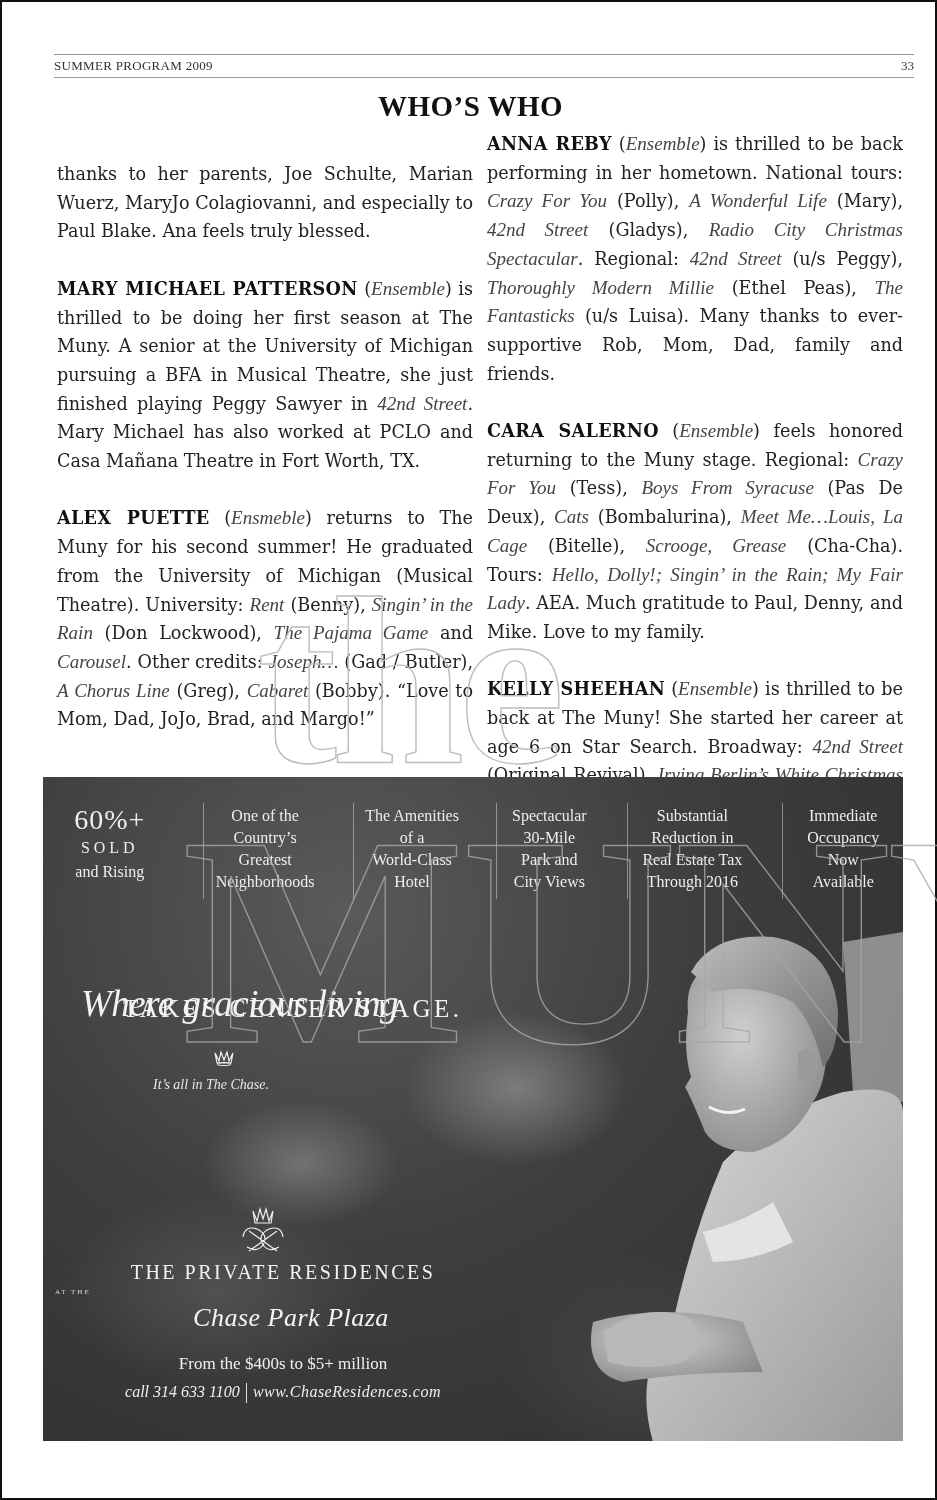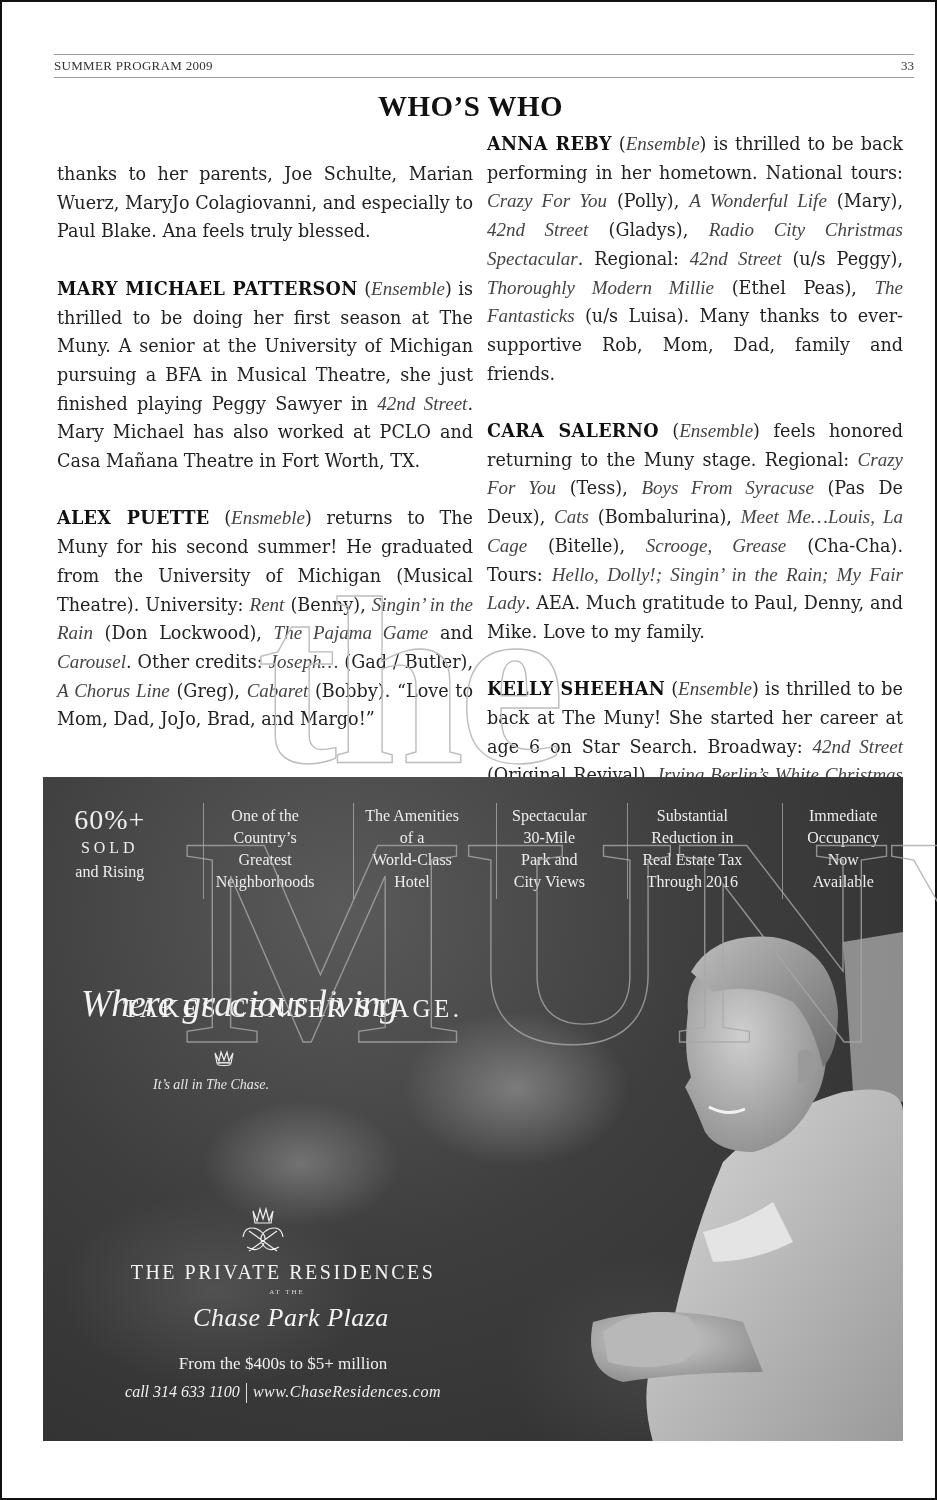--- a/index.html
+++ b/index.html
@@ -42,21 +42,21 @@
   .tagline-script { position: absolute; left: 38px; top: 160px; font-family: "Liberation Serif", serif; font-style: italic;
     font-size: 37px; color: #f2f2f2; letter-spacing: -0.5px; margin-top: 45px; }
   .tagline-caps { position: absolute; left: 80px; top: 218px; font-family: "Liberation Serif", serif; font-size: 25px;
     color: #f4f4f4; letter-spacing: 3.5px; }
   .crown-small { position: absolute; left: 170px; top: 272px; width: 22px; height: 18px; }
   .tag-small { position: absolute; left: 110px; top: 300px; font-family: "Liberation Serif", serif; font-style: italic; font-size: 14px; color: #e8e8e8; }
   .person { position: absolute; left: 470px; top: 125px; width: 390px; height: 540px; }
   .logo-emblem { position: absolute; left: 190px; top: 430px; width: 60px; height: 50px; }
   .brand-main { position: absolute; left: 0; width: 480px; top: 484px; text-align: center; font-family: "Liberation Serif", serif;
     font-size: 20px; letter-spacing: 2.5px; color: #f2f2f2; }
-  .brand-sub { position: absolute; left: 4px; width: 480px; top: 511px; text-align: center; font-family: "Liberation Serif", serif;
+  .brand-sub { position: absolute; left: 12px; width: 480px; top: 511px; text-align: left; font-family: "Liberation Serif", serif;
     font-size: 7px; letter-spacing: 2px; color: #ddd; }
   .brand-script { position: absolute; left: 8px; width: 480px; top: 526px; text-align: center; font-family: "Liberation Serif", serif;
     font-style: italic; font-size: 26px; color: #f4f4f4; letter-spacing: 0.5px; }
   .price { position: absolute; left: 0; width: 480px; top: 577px; text-align: center; font-family: "Liberation Serif", serif;
     font-size: 17px; color: #f0f0f0; }
   .contact { position: absolute; left: 0; width: 480px; top: 606px; text-align: center; font-family: "Liberation Serif", serif;
     font-size: 16px; color: #f0f0f0; }
   .contact .sep { display: inline-block; width: 1px; height: 20px; background: #ddd; vertical-align: middle; margin: 0 6px; }
   .contact .call { font-style: italic; }
   .contact .url { font-style: italic; letter-spacing: 0.5px; }

